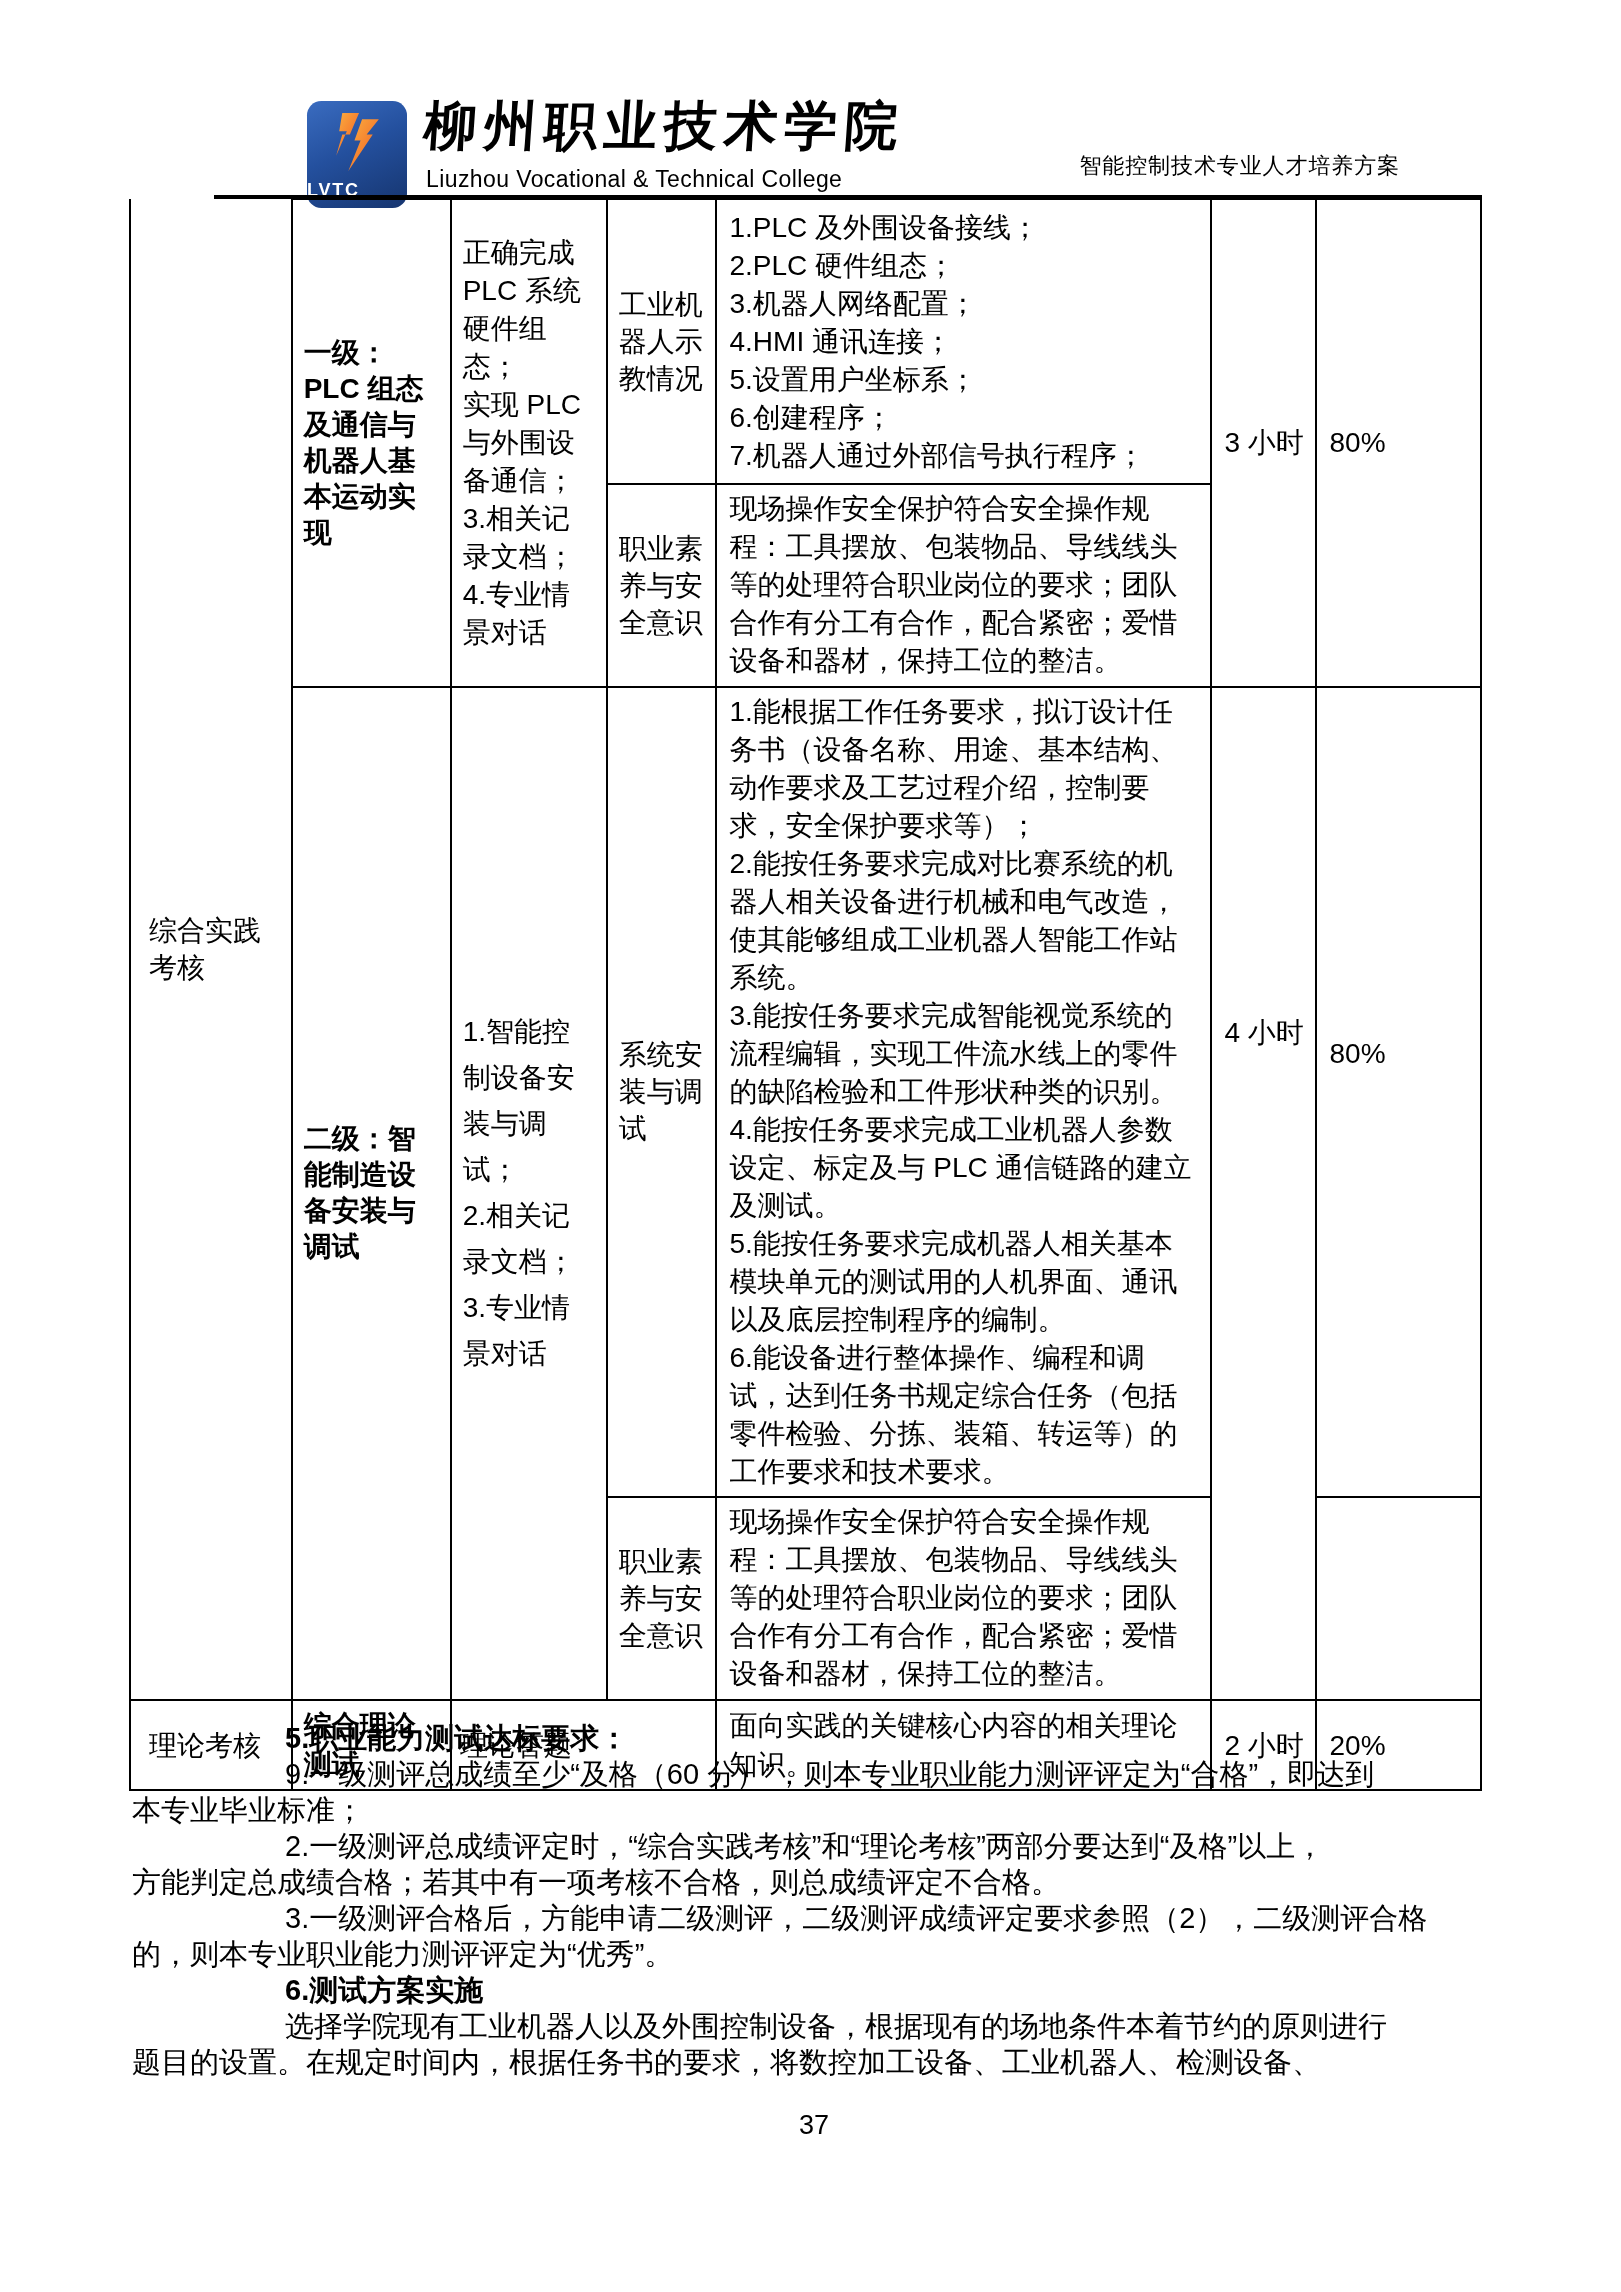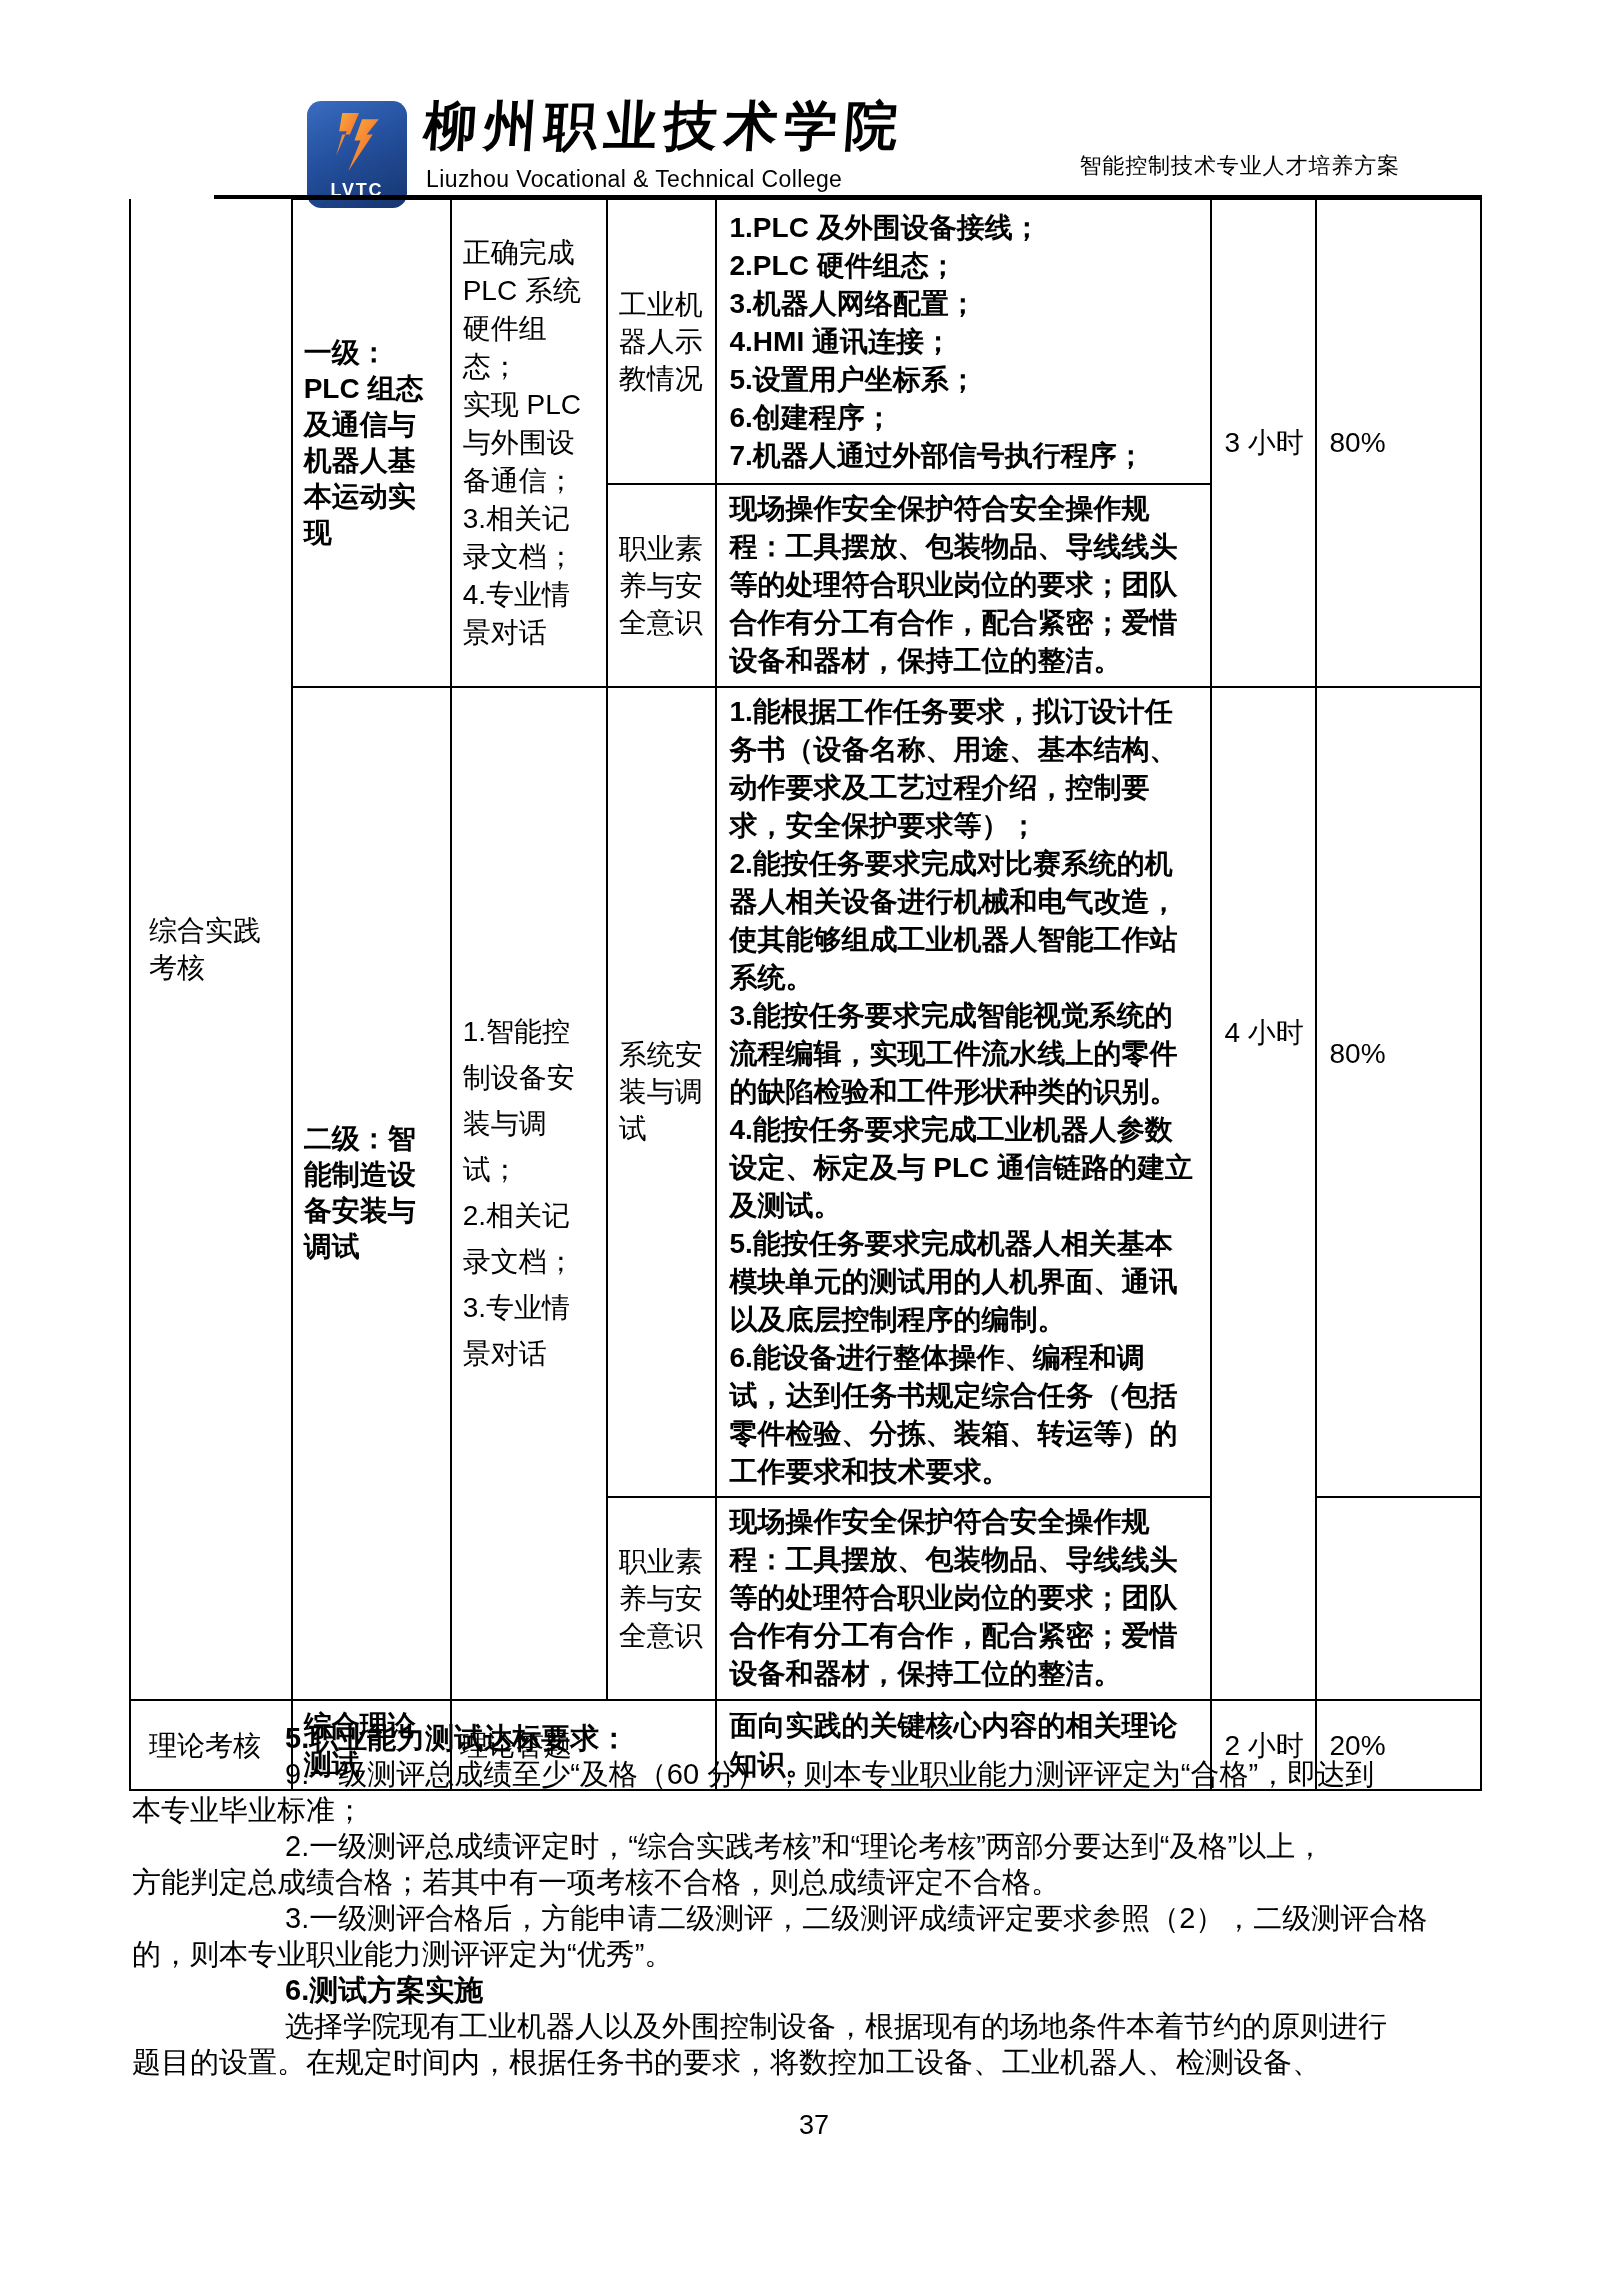--- a/index.html
+++ b/index.html
@@ -6,21 +6,21 @@
   *{box-sizing:border-box;}
   #page{
     position:relative;width:1622px;height:2293px;background:#ffffff;
     font-family:"Liberation Sans","DejaVu Sans",sans-serif;color:#000;
     overflow:hidden;
   }
   
   #logo-badge{
     position:absolute;left:307px;top:101px;width:100px;height:107px;
     background:linear-gradient(155deg,#3a6cc0 0%,#24509e 45%,#16356f 100%);
-    border-radius:14.3px;display:flex;flex-direction:column;align-items:center;justify-content:flex-end;
+    border-radius:14.3px;display:flex;flex-direction:column;align-items:flex-start;justify-content:flex-end;
   }
   #logo-badge svg{position:absolute;top:9px;left:19.6px;}
   #logo-badge .lvtc{color:#fff;font-weight:bold;font-size:18px;letter-spacing:1.8px;margin-bottom:7.1px;}
   #cn-name{
     position:absolute;left:424px;top:87px;width:535px;height:77px;
     font-family:"DejaVu Serif","Liberation Serif",serif;font-weight:bold;
     font-size:53px;line-height:77px;letter-spacing:7.1px;transform:skewX(-4deg);white-space:nowrap;
   }
   #en-name{
     position:absolute;left:426px;top:166px;font-size:23px;letter-spacing:0.4px;white-space:nowrap;
@@ -37,21 +37,21 @@
   #main-table td{
     border:2.7px solid #000;vertical-align:middle;padding:5.3px 5.3px 5.3px 10.7px;
     white-space:pre-line;word-break:keep-all;overflow:hidden;
   }
   #main-table td.no-top{border-top:none;}
   .c1{line-height:37px;padding-left:18px !important;}
   .c2{line-height:36px;font-weight:bold;}
   .c3a{line-height:38px;margin-left:36px;}
   .c3b{line-height:46px;}
   .c4{line-height:37px;}
-  .c5{line-height:38px;padding-left:12.5px !important;font-weight:bold;}
+  .c5{line-height:38px;padding-left:12.5px !important;}
   .c6,.c7{line-height:34px;padding-left:12.5px !important;}
   .pad-top-time{vertical-align:top !important;padding-top:328px !important;}
   .pad-top-ratio{vertical-align:top !important;padding-top:349px !important;}
   .theory-cell{line-height:39px;}
   
   #bottom-text{
     position:absolute;left:132px;top:1720px;width:1352px;
     font-size:29px;line-height:36px;
   }
   .sec-heading{font-weight:bold;margin:0 0 0 153px;white-space:pre-line;}

